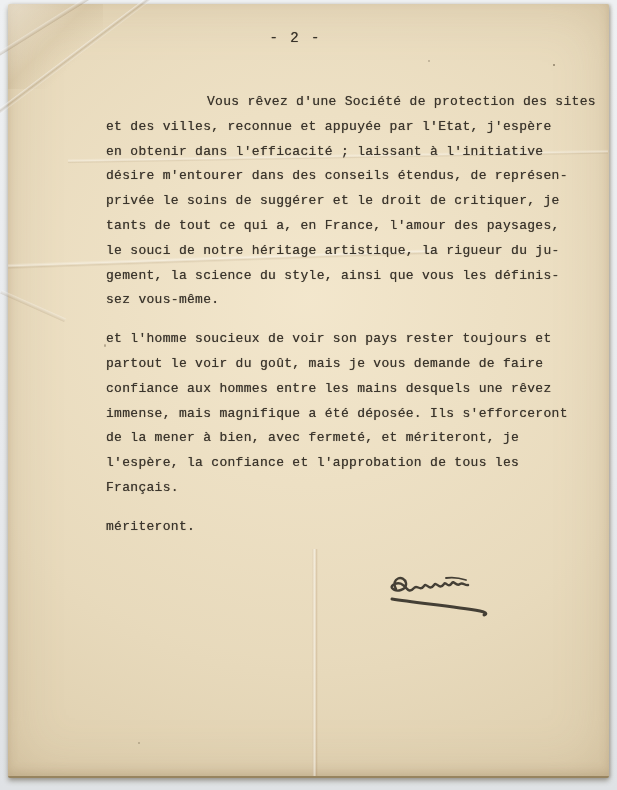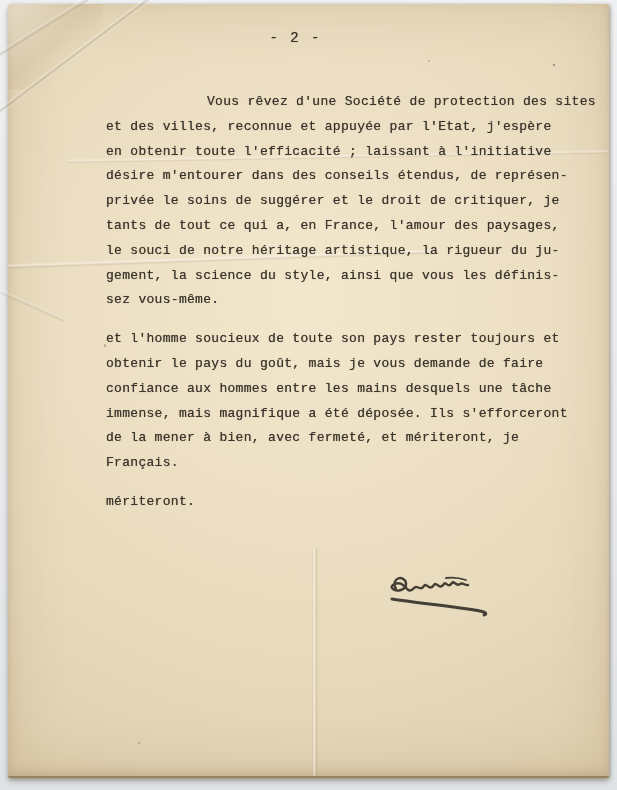--- a/index.html
+++ b/index.html
@@ -121,34 +121,35 @@
     <div class="speck s2"></div>
     <div class="speck s3"></div>
     <div class="speck s4"></div>
 
     <div class="page-number">- 2 -</div>
 
     <div class="letter-body">
         <div class="para">
           <div class="line first">Vous rêvez d'une Société de protection des sites</div>
           <div class="line">et des villes, reconnue et appuyée par l'Etat, j'espère</div>
-          <div class="line">en obtenir toute l'efficacité ; laissant à l'initiative</div>
+          <div class="line">en obtenir dans l'efficacité ; laissant à l'initiative</div>
           <div class="line">désire m'entourer dans des conseils étendus, de représen-</div>
           <div class="line">privée le soins de suggérer et le droit de critiquer, je</div>
           <div class="line">tants de tout ce qui a, en France, l'amour des paysages,</div>
           <div class="line">le souci de notre héritage artistique, la rigueur du ju-</div>
           <div class="line">gement, la science du style, ainsi que vous les définis-</div>
           <div class="line">sez vous-même.</div>
         </div>
         <div class="para">
-          <div class="line">et l'homme soucieux de toute son pays rester toujours et</div>
-          <div class="line">obtenir le pays du goût, mais je vous demande de faire</div>
-          <div class="line">confiance aux hommes entre les mains desquels une tâche</div>
+          <div class="line">et l'homme soucieux de voir son pays rester toujours et</div>
+          <div class="line">partout le voir du goût, mais je vous demande de faire</div>
+          <div class="line">confiance aux hommes entre les mains desquels une rêvez</div>
           <div class="line">immense, mais magnifique a été déposée. Ils s'efforceront</div>
           <div class="line">de la mener à bien, avec fermeté, et mériteront, je</div>
+          <div class="line">l'espère, la confiance et l'approbation de tous les</div>
           <div class="line">Français.</div>
         </div>
         <div class="para">
           <div class="line">mériteront.</div>
         </div>
       </div>
 
     <div class="signature">
       <svg viewBox="0 0 130 52" xmlns="http://www.w3.org/2000/svg" fill="none" stroke="#2e2a23" stroke-linecap="round" stroke-linejoin="round" opacity="0.88">
 

